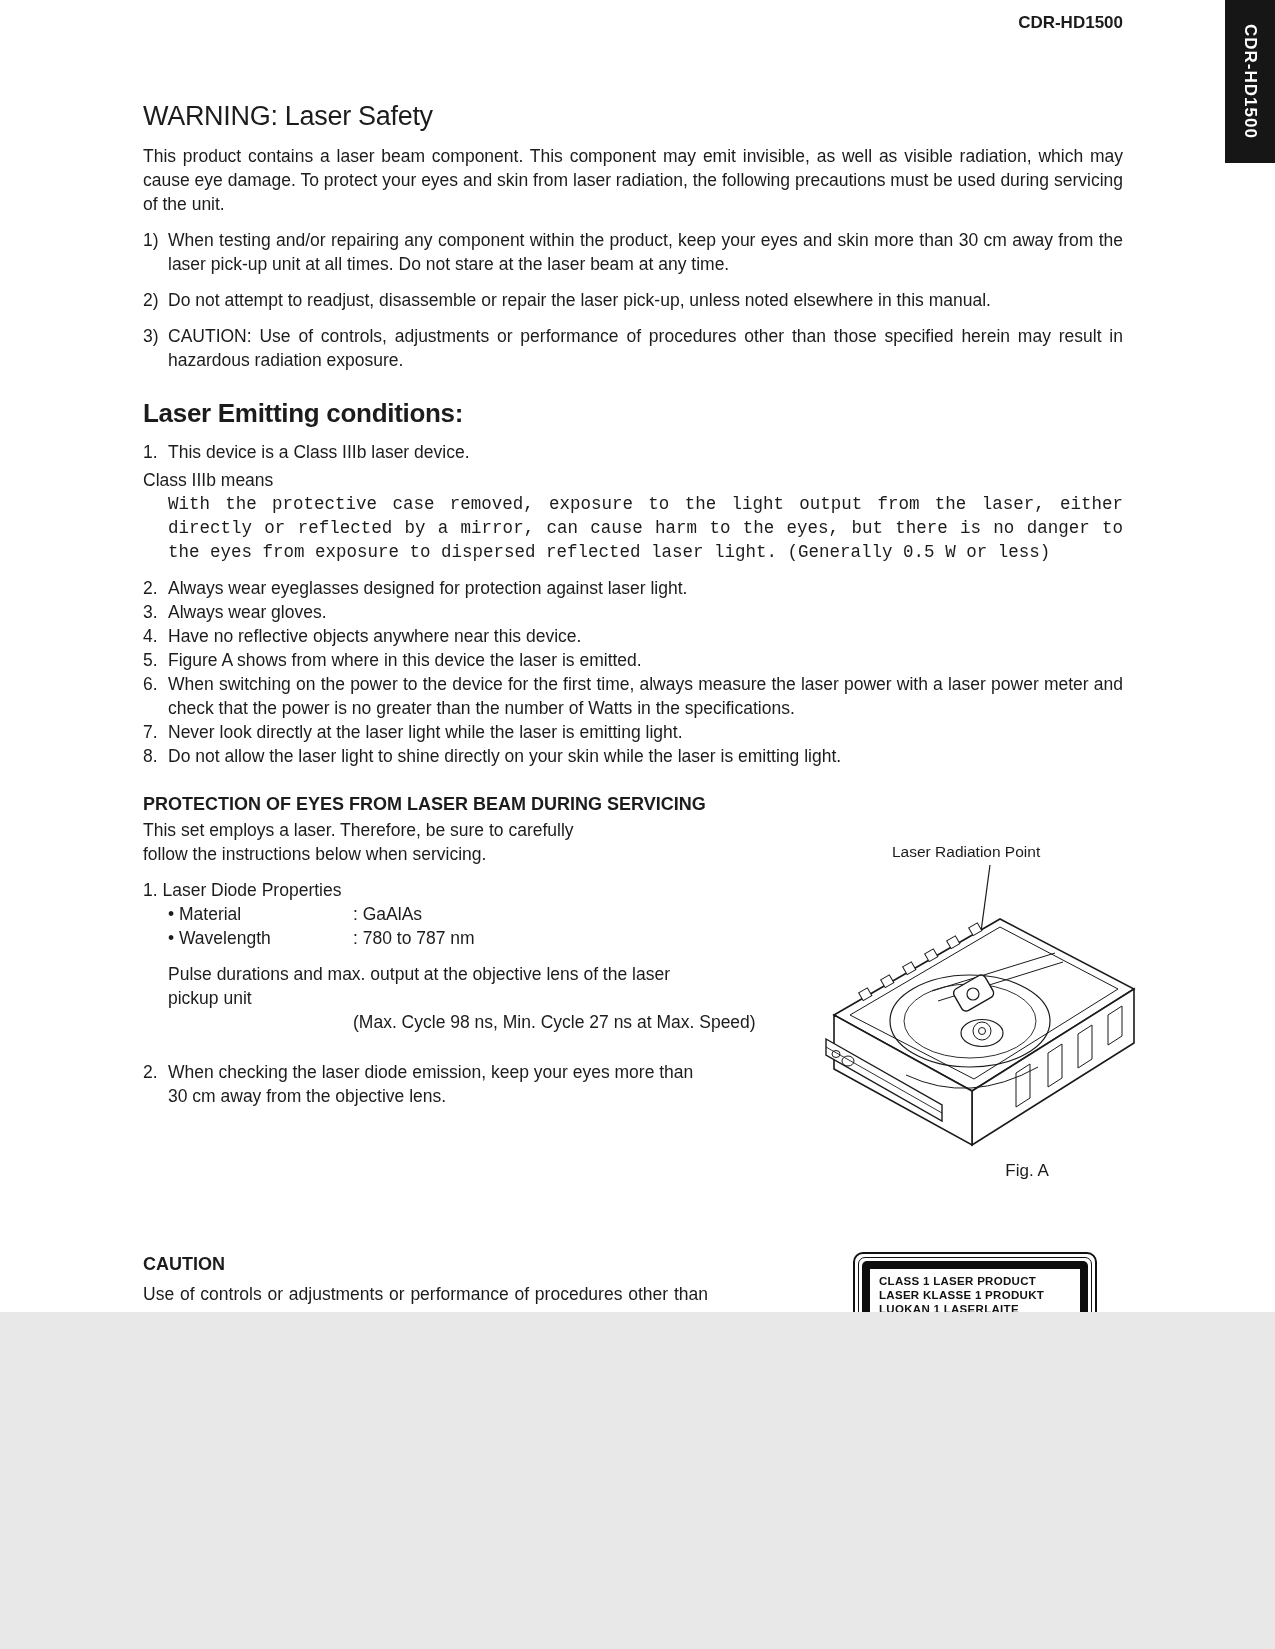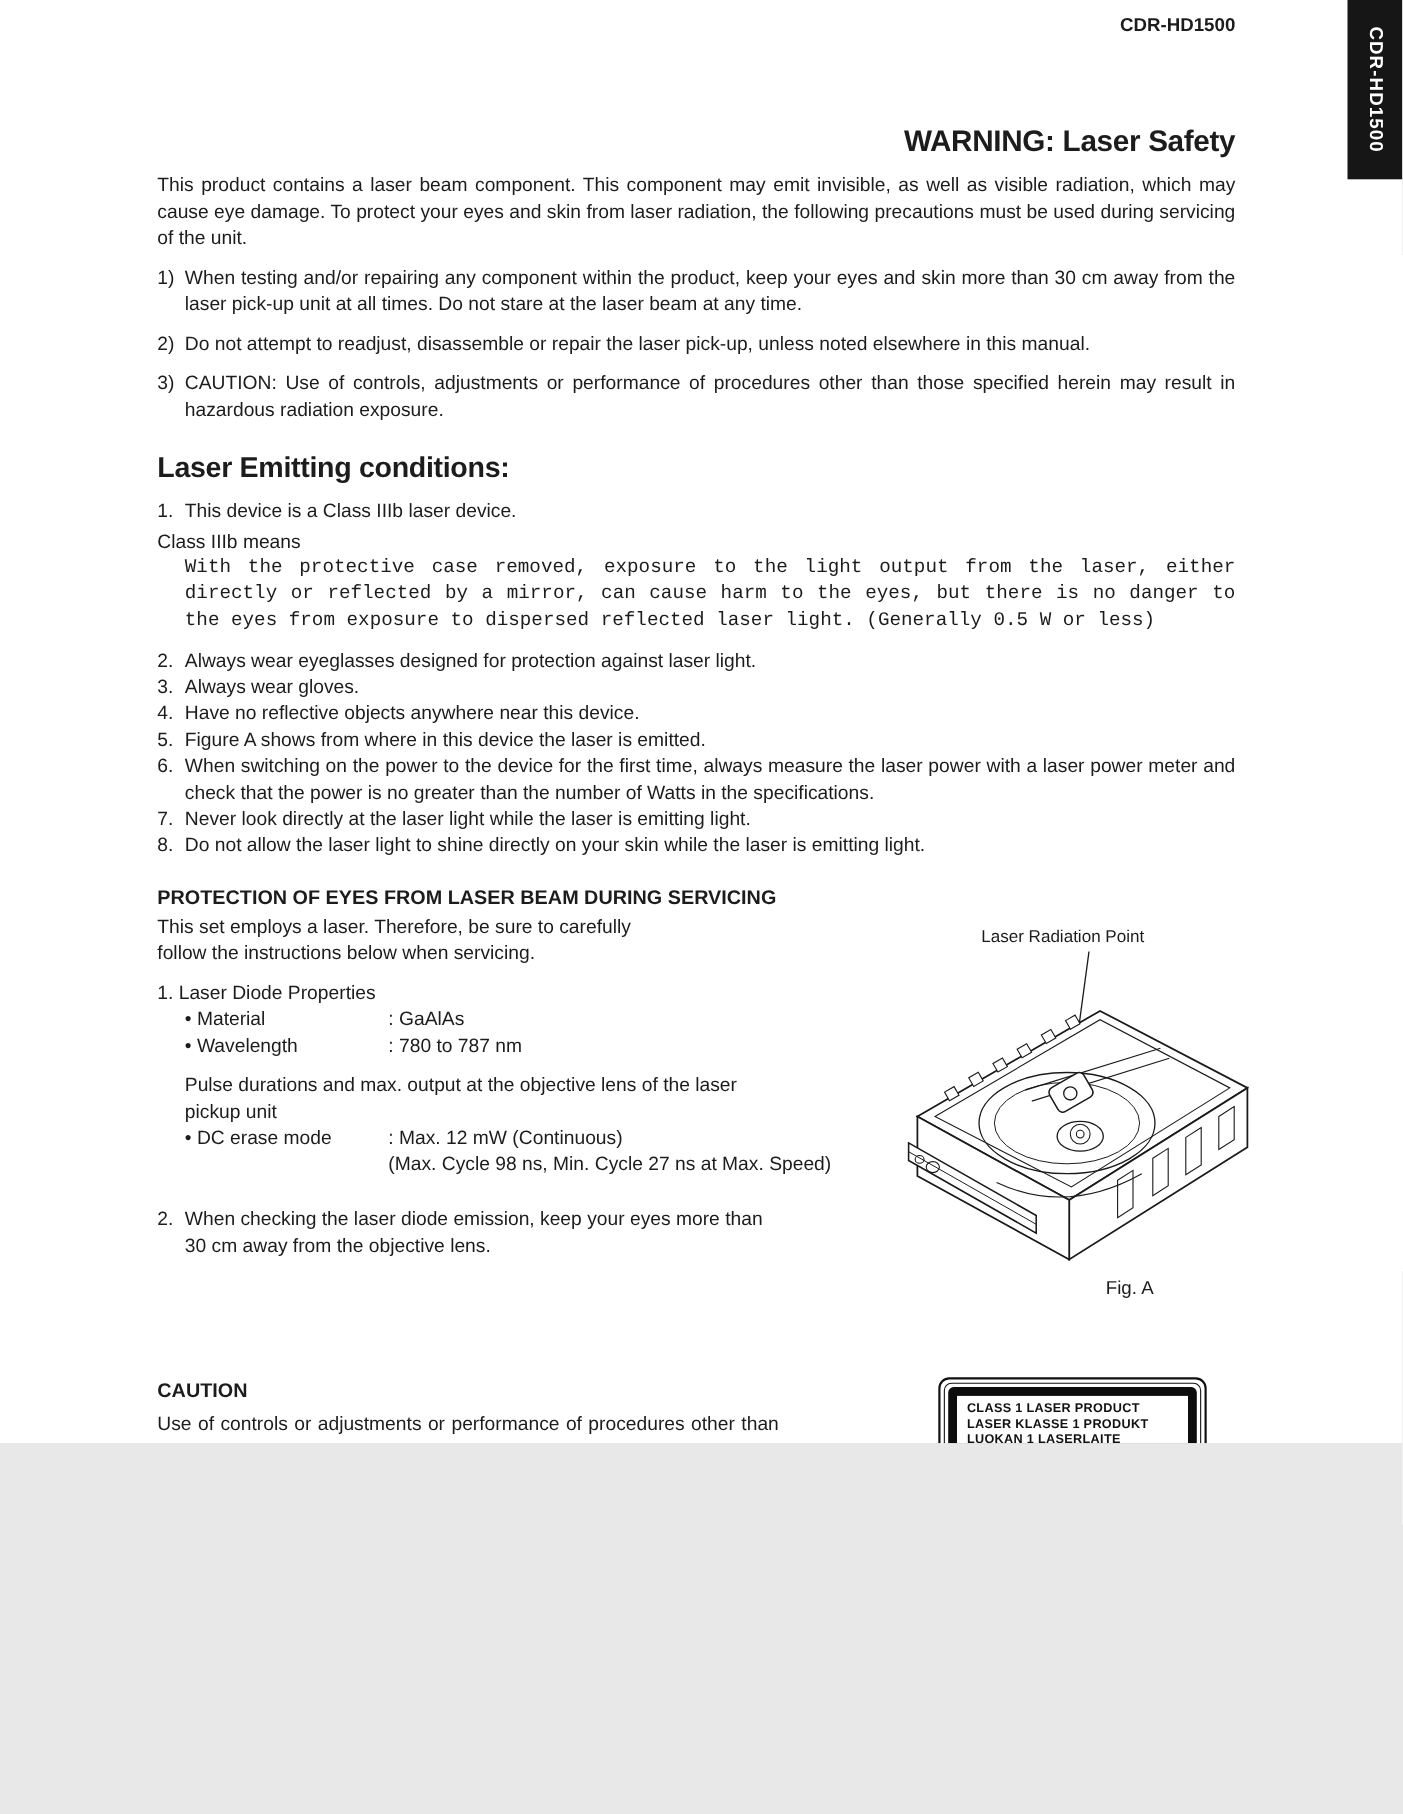--- a/index.html
+++ b/index.html
@@ -12,21 +12,21 @@
   .header-model { position:absolute; top:13px; right:152px; font-size:17px; font-weight:bold; }
   .side-tab {
     position:absolute; top:0; right:0; width:50px; height:163px; background:#161616;
     display:flex; align-items:center; justify-content:center;
   }
   .side-tab span {
     writing-mode:vertical-rl; color:#ffffff; font-weight:bold; font-size:17px; letter-spacing:1px;
   }
   
   .main { position:absolute; left:143px; top:100px; width:980px; font-size:17.5px; line-height:24px; }
-  .h-title { font-size:27px; line-height:32px; font-weight:bold; margin:12px 0 12px 0; letter-spacing:-0.3px;text-align:right; }
+  .h-title { font-size:27px; line-height:32px; font-weight:normal; margin:0 0 12px 0; letter-spacing:-0.3px; }
   .h-section { font-size:26px; line-height:30px; font-weight:bold; margin:26px 0 12px 0; letter-spacing:-0.3px; }
   .h-sub { font-size:18px; line-height:24px; font-weight:bold; margin:24px 0 2px 0; }
   .para { margin:0; text-align:justify; }
   .list-item { display:flex; margin-top:12px; }
   .list-item .num { flex:0 0 25px; }
   .list-item .txt { flex:1; text-align:justify; }
   .tight .list-item { margin-top:0; }
   .indent-block { margin:12px 0 0 25px; width:955px; text-align:justify;font-family:Liberation Mono, monospace; }
   .gap12 { height:12px; }
   .w680 { width:680px; }
@@ -135,24 +135,20 @@
         <span class="plabel">• Material</span>
         <span>: GaAlAs</span>
       </div>
       <div class="prop-row">
         <span class="plabel">• Wavelength</span>
         <span>: 780 to 787 nm</span>
       </div>
       <div class="gap12"></div>
       <div style="margin-left:25px">Pulse durations and max. output at the objective lens of the laser</div>
       <div style="margin-left:25px">pickup unit</div>
-      <div class="prop-row">
-        <span class="plabel">• DC erase mode</span>
-        <span>: Max. 12 mW (Continuous)</span>
-      </div>
       <div class="note-line">(Max. Cycle 98 ns, Min. Cycle 27 ns at Max. Speed)</div>
       <div class="list-item" style="margin-top:26px">
         <span class="num">2.</span>
         <span>
           <span>When checking the laser diode emission, keep your eyes more than</span><br>
           <span>30 cm away from the objective lens.</span>
         </span>
       </div>
     </div>
   </div>

